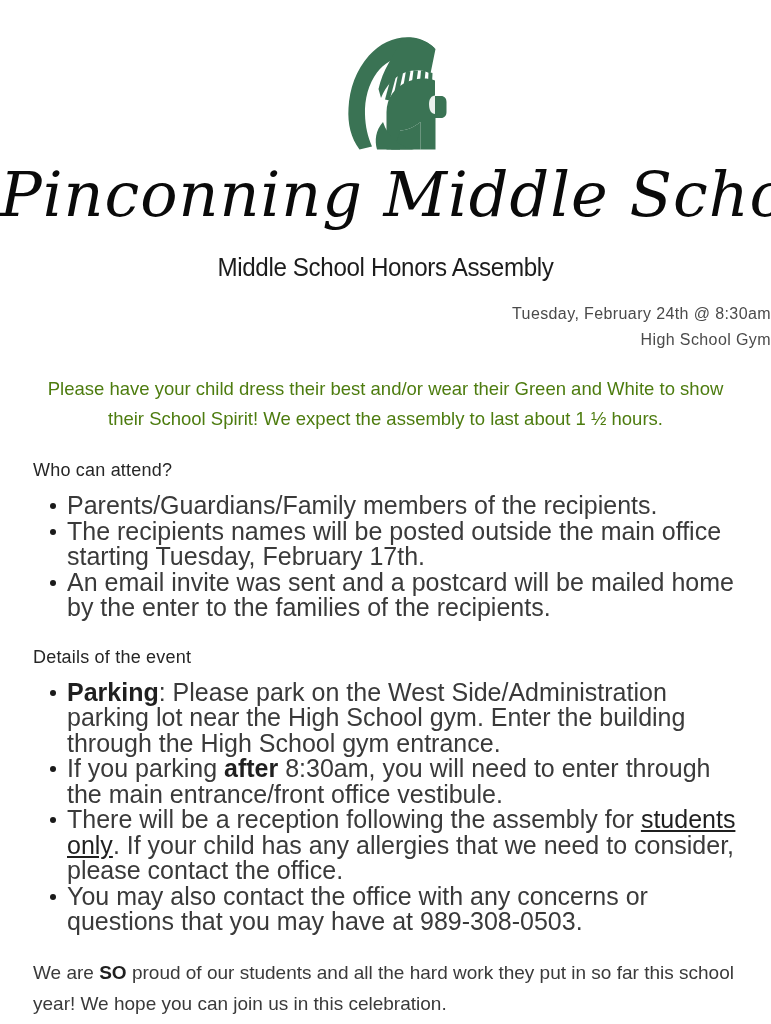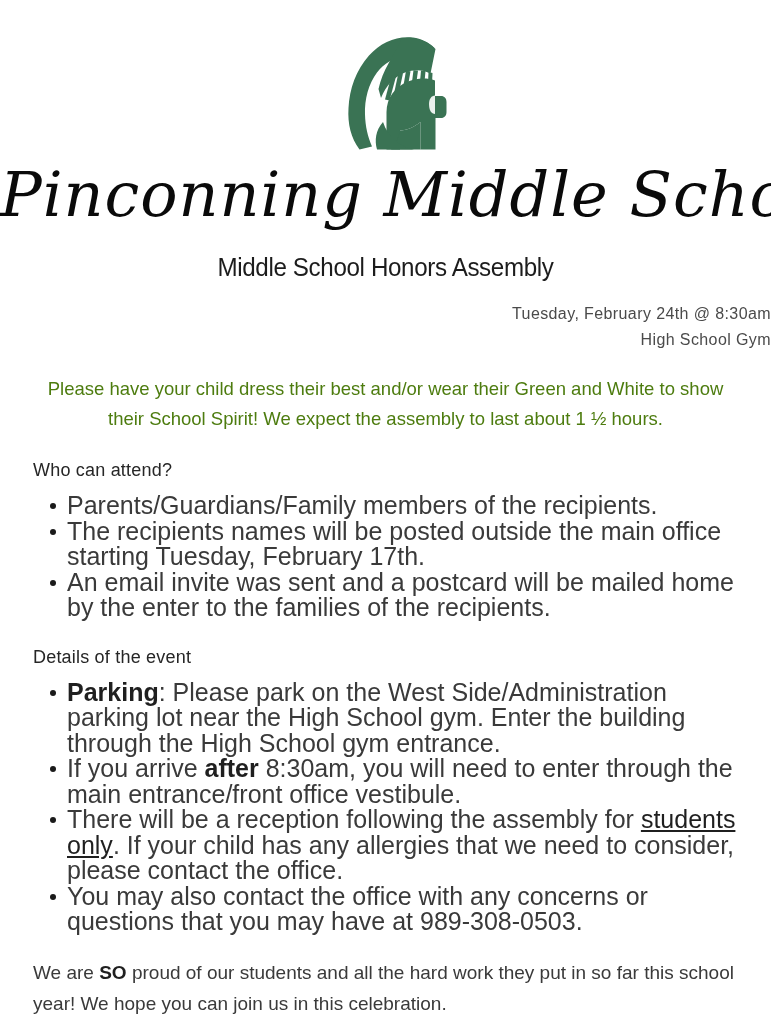--- a/index.html
+++ b/index.html
@@ -183,21 +183,21 @@
         <li><span>Parents/Guardians/Family members of the recipients.</span></li>
         <li><span>The recipients names will be posted outside the main office starting Tuesday, February 17th.</span></li>
         <li><span>An email invite was sent and a postcard will be mailed home by the enter to the families of the recipients.</span></li>
       </ul>
   </div>
 
   <div>
     <div class="section-heading">Details of the event</div>
     <ul class="bullets">
         <li><b>Parking</b><span>:  Please park on the West Side/Administration parking lot near the High School gym. Enter the building through the High School gym entrance.</span></li>
-        <li><span>If you arrive </span><b>after</b><span> 8:30am, you will need to enter through the main entrance/front office vestibule.</span></li>
+        <li><span>If you parking </span><b>after</b><span> 8:30am, you will need to enter through the main entrance/front office vestibule.</span></li>
         <li><span>There will be a reception following the assembly for </span><u>students only</u><span>.  If your child has any allergies that we need to consider, please contact the office.</span></li>
         <li><span>You may also contact the office with any concerns or questions that you may have at 989-308-0503.</span></li>
       </ul>
   </div>
 
   <div class="closing"><span>We are </span><b>SO</b><span> proud of our students and all the hard work they put in so far this school year!  We hope you can join us in this celebration.</span></div>
 
 </div>
 
 </body></html>

